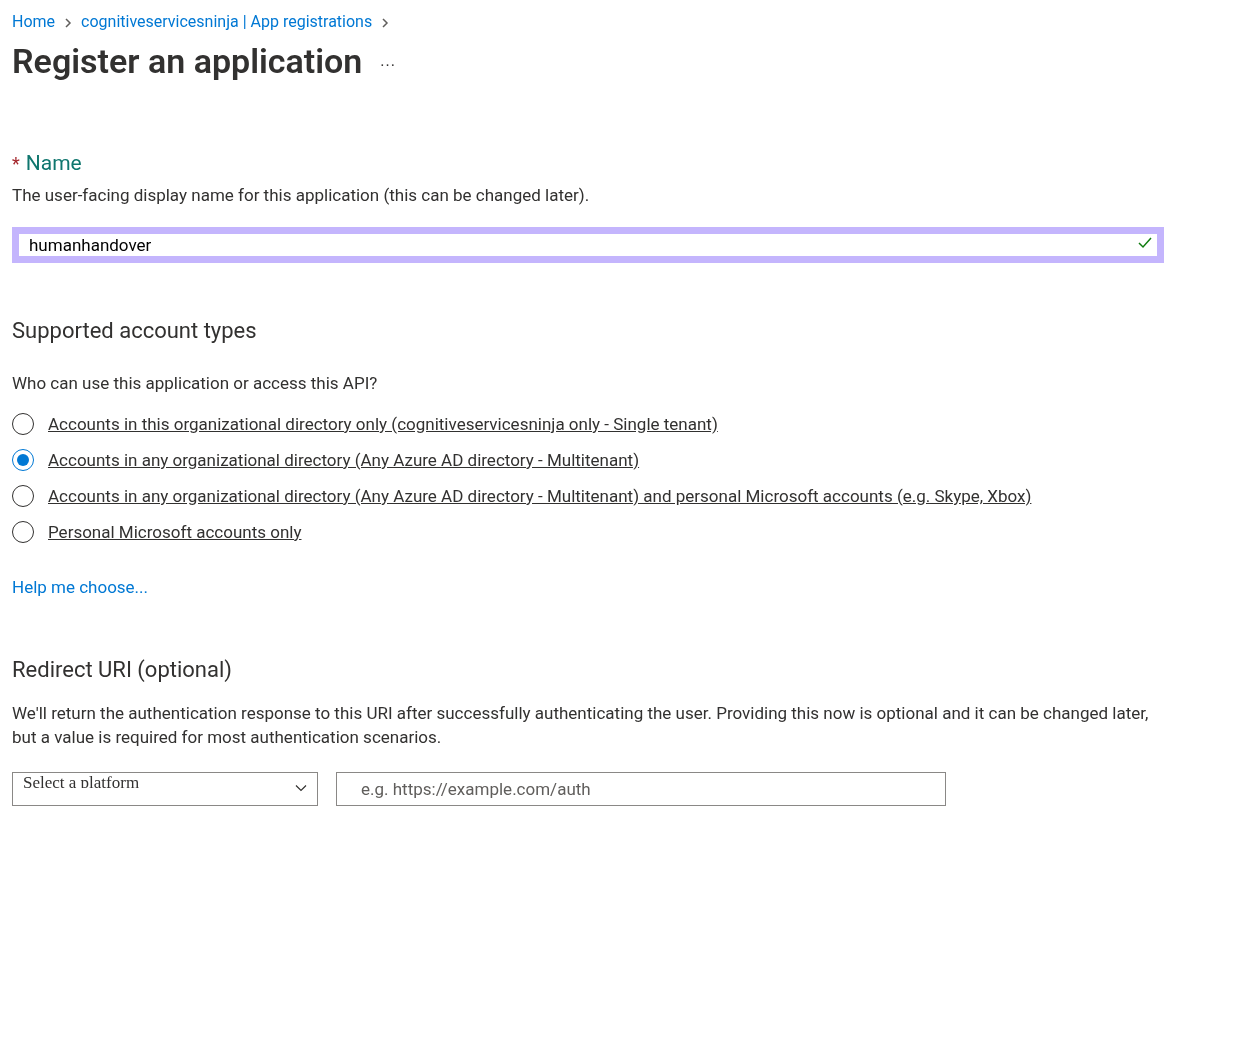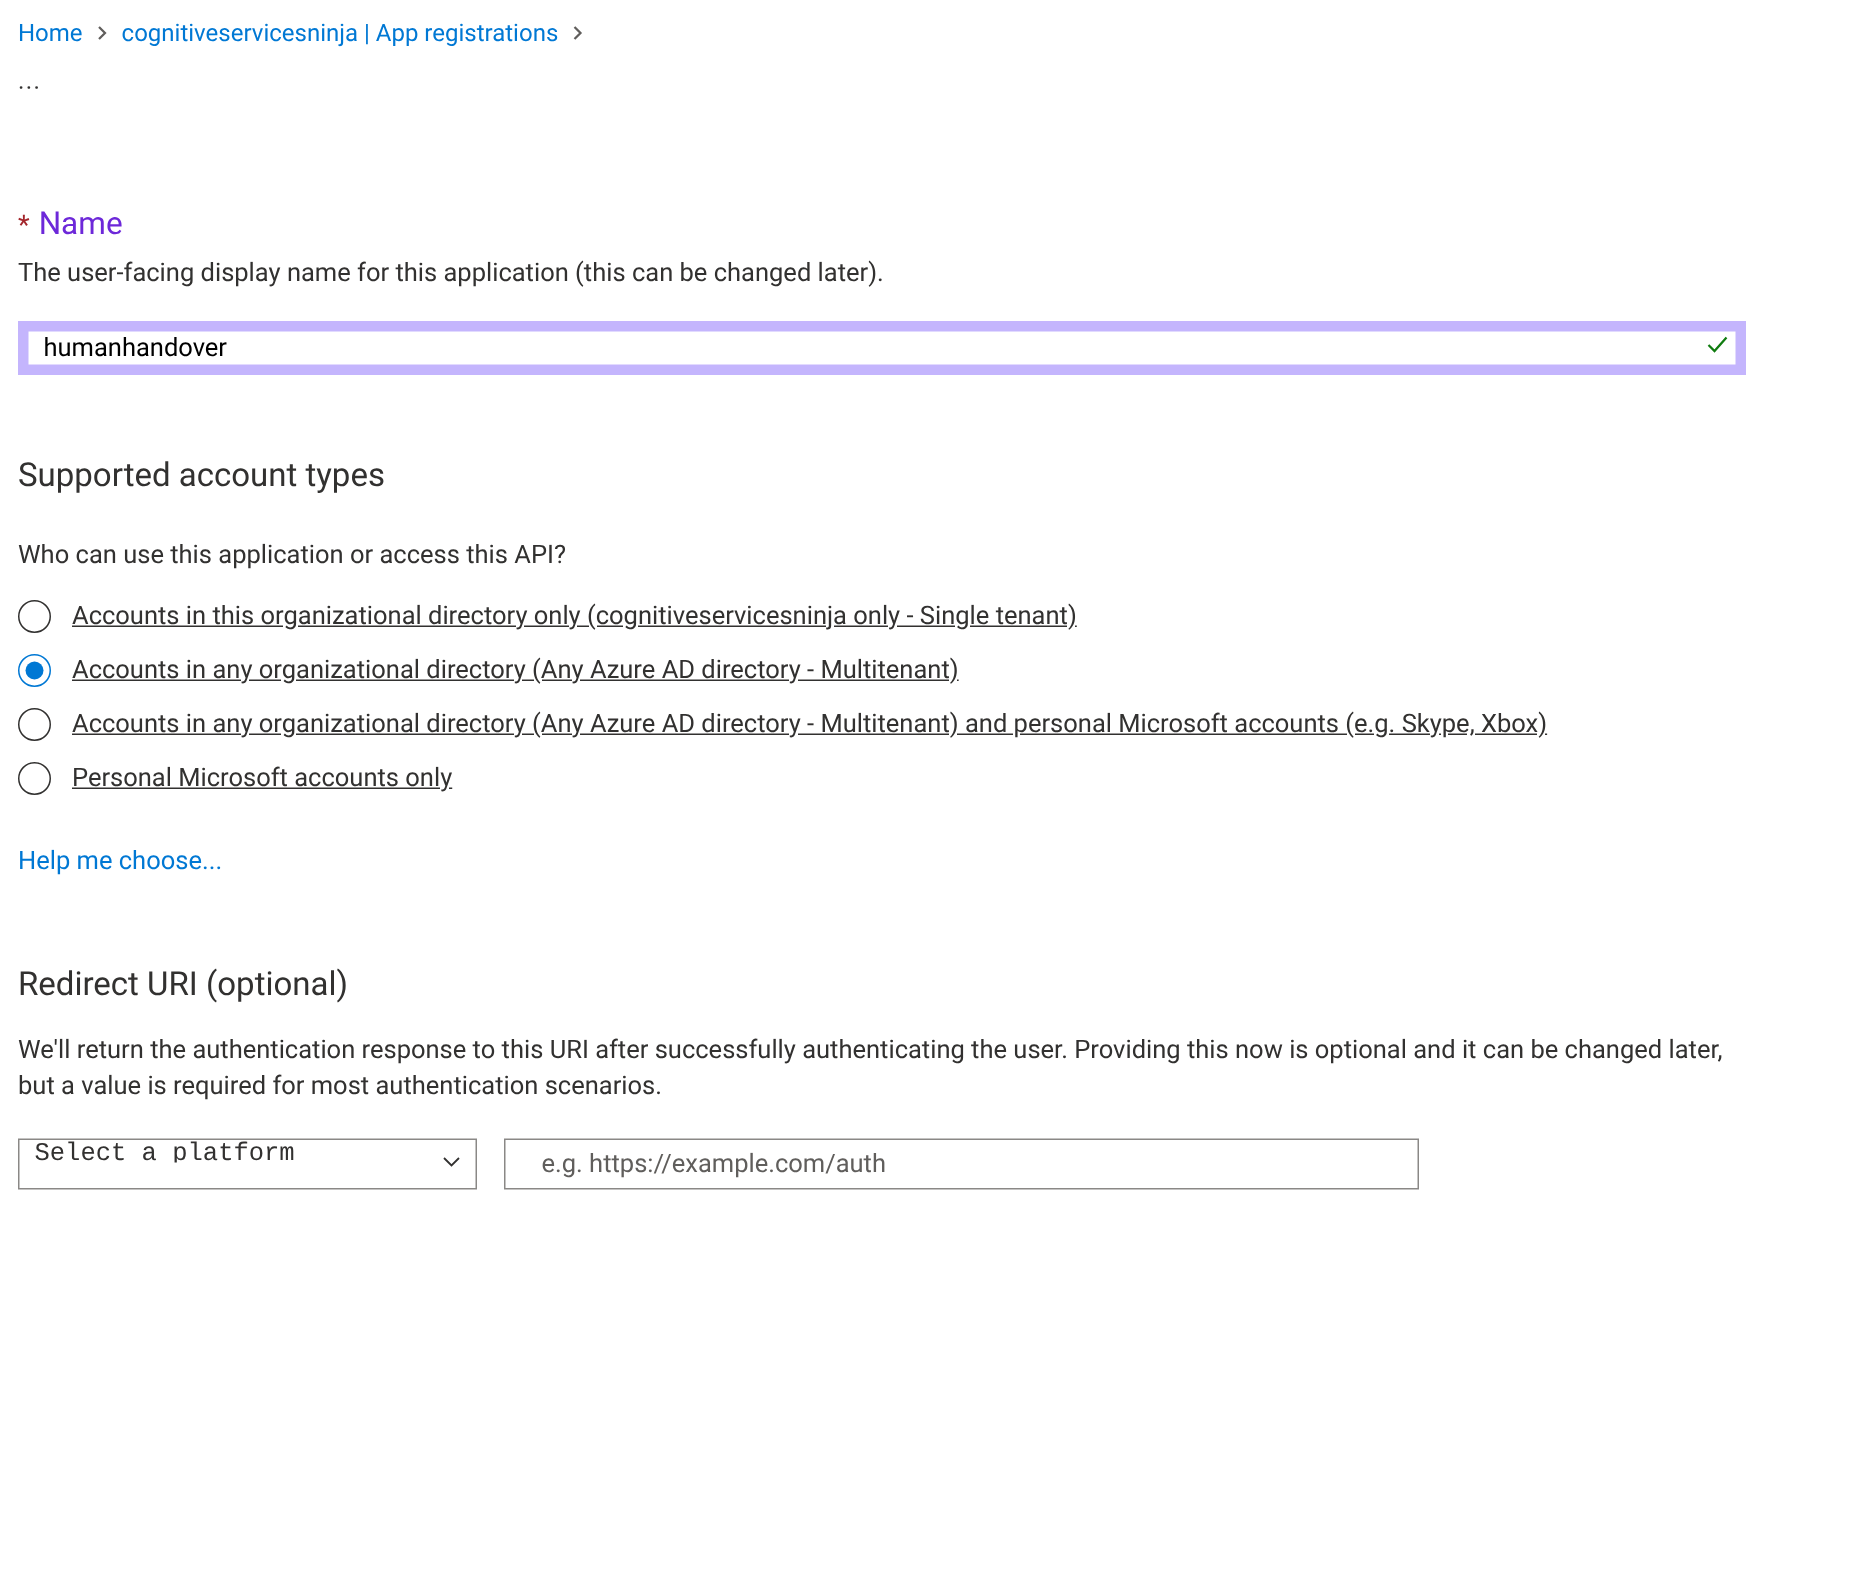--- a/index.html
+++ b/index.html
@@ -53,21 +53,21 @@
       align-items: center;
       gap: 6px;
       margin-bottom: 10px;
     }
     .required-asterisk {
       color: #a4262c;
       font-size: 18px;
     }
     .field-label {
       font-size: 21px;
-      color: #6d28d9;
+      color: #0f766e;
       font-weight: 400;
     }
     .field-description {
       font-size: 17px;
       color: #323130;
       margin-bottom: 22px;
     }
     .input-wrapper {
       position: relative;
       width: 1152px;
@@ -165,21 +165,21 @@
     .select-wrapper {
       position: relative;
       width: 306px;
     }
     .platform-select {
       width: 100%;
       height: 34px;
       border: 1px solid #8a8886;
       padding: 0 32px 17px 10px;
       font-size: 17px;
-      font-family: Liberation Mono, monospace;
+      font-family: Liberation Serif, serif;
       background: #fff;
       appearance: none;
       -webkit-appearance: none;
       cursor: pointer;
       color: #323130;
     }
     .select-chevron {
       position: absolute;
       right: 10px;
       top: 50%;
@@ -214,20 +214,21 @@
   </span>
   <a href="#">cognitiveservicesninja | App registrations</a>
   <span class="chevron">
     <svg width="10" height="10" viewBox="0 0 10 10">
         <path d="M3 1 L7 5 L3 9" stroke="#605e5c" stroke-width="1.5" fill="none"></path>
       </svg>
   </span>
 </nav>
 
 <div class="page-title-row">
+  <h1 class="page-title">Register an application</h1>
   <span class="more-dots">···</span>
 </div>
 
 <div class="field-label-row">
   <span class="required-asterisk">*</span>
   <span class="field-label">Name</span>
 </div>
 <p class="field-description">The user-facing display name for this application (this can be changed later).</p>
 <div class="input-wrapper">
   <input type="text" class="text-input" value="humanhandover" style="">

